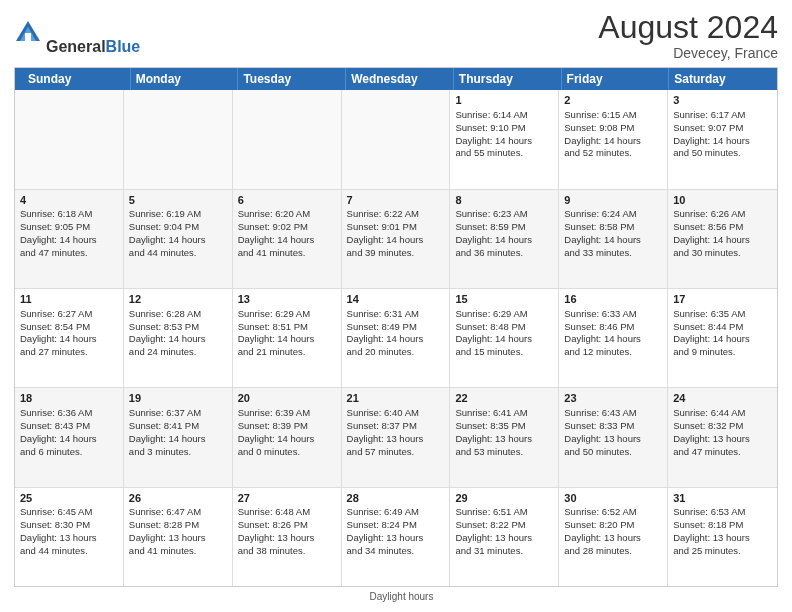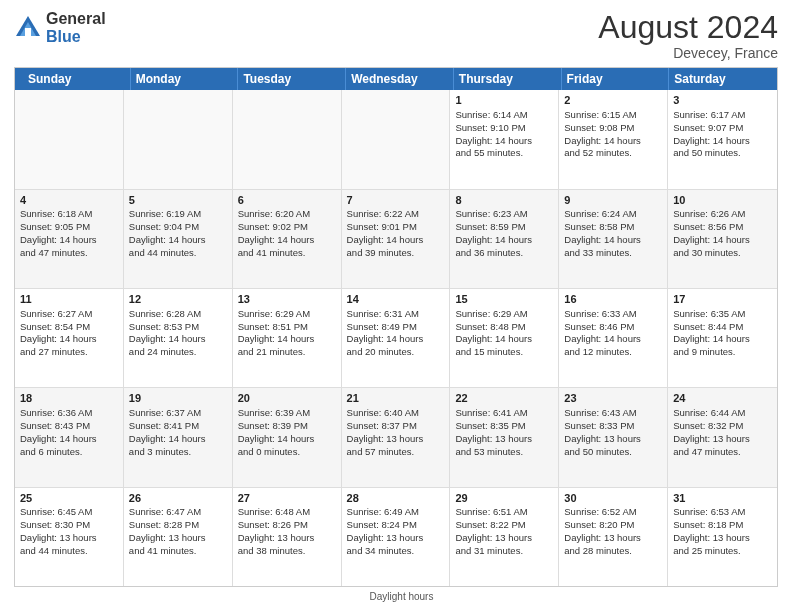--- a/index.html
+++ b/index.html
@@ -23,22 +23,22 @@
       justify-content: space-between;
       margin-bottom: 6px;
     }
     .logo {
       display: flex;
       align-items: center;
       gap: 4px;
     }
     .logo-text {
       display: flex;
-      flex-direction: column;
       line-height: 1.1;
+      margin-top: 28px;
     }
     .logo-general {
       font-size: 16px;
       font-weight: bold;
       color: #333;
     }
     .logo-blue {
       font-size: 16px;
       font-weight: bold;
       color: #2a6db5;

